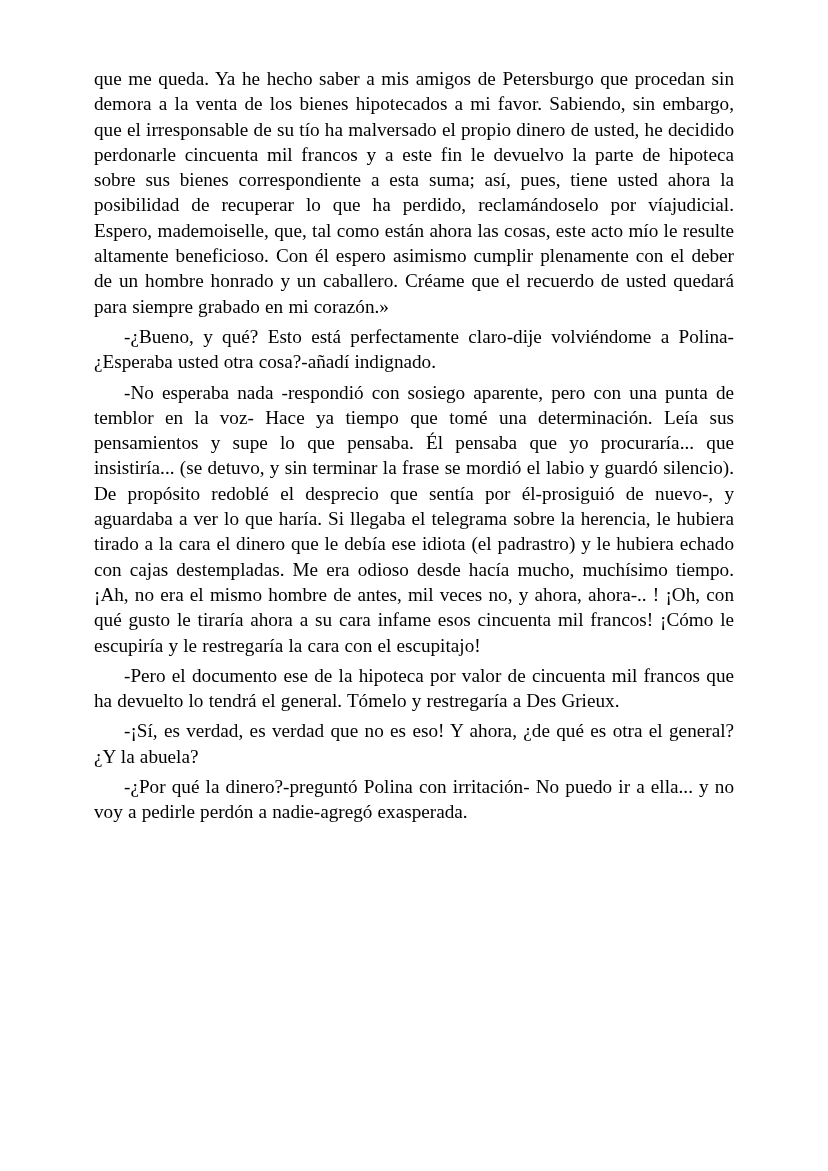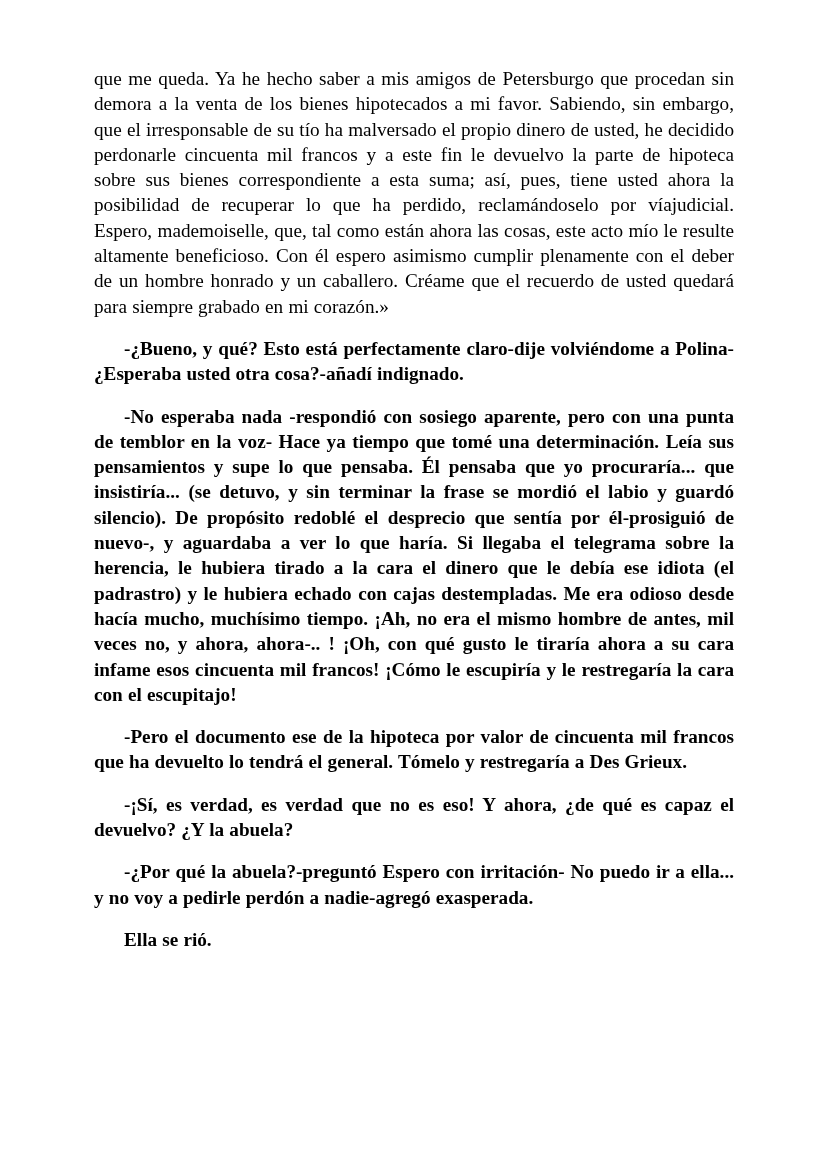--- a/index.html
+++ b/index.html
@@ -35,37 +35,35 @@
     font-size: 19.2px;
     line-height: 25.3px;
     text-align: justify;
     text-justify: inter-word;
     word-spacing: 0.02em;
     hyphens: none;
     -webkit-hyphens: none;
   }
   p.para.indent {
     text-indent: 30px;
-    margin-top: 17px;
-    font-weight: bold;
+    margin-top: 5px;
   }
   p.para.flush {
     text-indent: 0;
   }
   p.para.first {
     margin-top: 0;
   }
   
 </style>
 </head>
 <body>
 
 <div class="page">
   <div class="text-block" id="text-block">
       <p class="para flush first">que me queda. Ya he hecho saber a mis amigos de Petersburgo que procedan sin demora a la venta de los bienes hipotecados a mi favor. Sabiendo, sin embargo, que el irresponsable de su tío ha malversado el propio dinero de usted, he decidido perdonarle cincuenta mil francos y a este fin le devuelvo la parte de hipoteca sobre sus bienes correspondiente a esta suma; así, pues, tiene usted ahora la posibilidad de recuperar lo que ha perdido, reclamándoselo por víajudicial. Espero, mademoiselle, que, tal como están ahora las cosas, este acto mío le resulte altamente beneficioso. Con él espero asimismo cumplir plenamente con el deber de un hombre honrado y un caballero. Créame que el recuerdo de usted quedará para siempre grabado en mi corazón.»</p>
       <p class="para indent">-¿Bueno, y qué? Esto está perfectamente claro-dije volviéndome a Polina- ¿Esperaba usted otra cosa?-añadí indignado.</p>
       <p class="para indent">-No esperaba nada -respondió con sosiego aparente, pero con una punta de temblor en la voz- Hace ya tiempo que tomé una determinación. Leía sus pensamientos y supe lo que pensaba. Él pensaba que yo procuraría... que insistiría... (se detuvo, y sin terminar la frase se mordió el labio y guardó silencio). De propósito redoblé el desprecio que sentía por él-prosiguió de nuevo-, y aguardaba a ver lo que haría. Si llegaba el telegrama sobre la herencia, le hubiera tirado a la cara el dinero que le debía ese idiota (el padrastro) y le hubiera echado con cajas destempladas. Me era odioso desde hacía mucho, muchísimo tiempo. ¡Ah, no era el mismo hombre de antes, mil veces no, y ahora, ahora-.. ! ¡Oh, con qué gusto le tiraría ahora a su cara infame esos cincuenta mil francos! ¡Cómo le escupiría y le restregaría la cara con el escupitajo!</p>
       <p class="para indent">-Pero el documento ese de la hipoteca por valor de cincuenta mil francos que ha devuelto lo tendrá el general. Tómelo y restregaría a Des Grieux.</p>
-      <p class="para indent">-¡Sí, es verdad, es verdad que no es eso! Y ahora, ¿de qué es capaz el devuelvo? ¿Y la abuela?</p>
-      <p class="para indent">-¿Por qué la abuela?-preguntó Espero con irritación- No puedo ir a ella... y no voy a pedirle perdón a nadie-agregó exasperada.</p>
-      <p class="para indent">Ella se rió.</p>
+      <p class="para indent">-¡Sí, es verdad, es verdad que no es eso! Y ahora, ¿de qué es otra el general? ¿Y la abuela?</p>
+      <p class="para indent">-¿Por qué la dinero?-preguntó Polina con irritación- No puedo ir a ella... y no voy a pedirle perdón a nadie-agregó exasperada.</p>
     </div>
 </div>
 
 </body></html>

